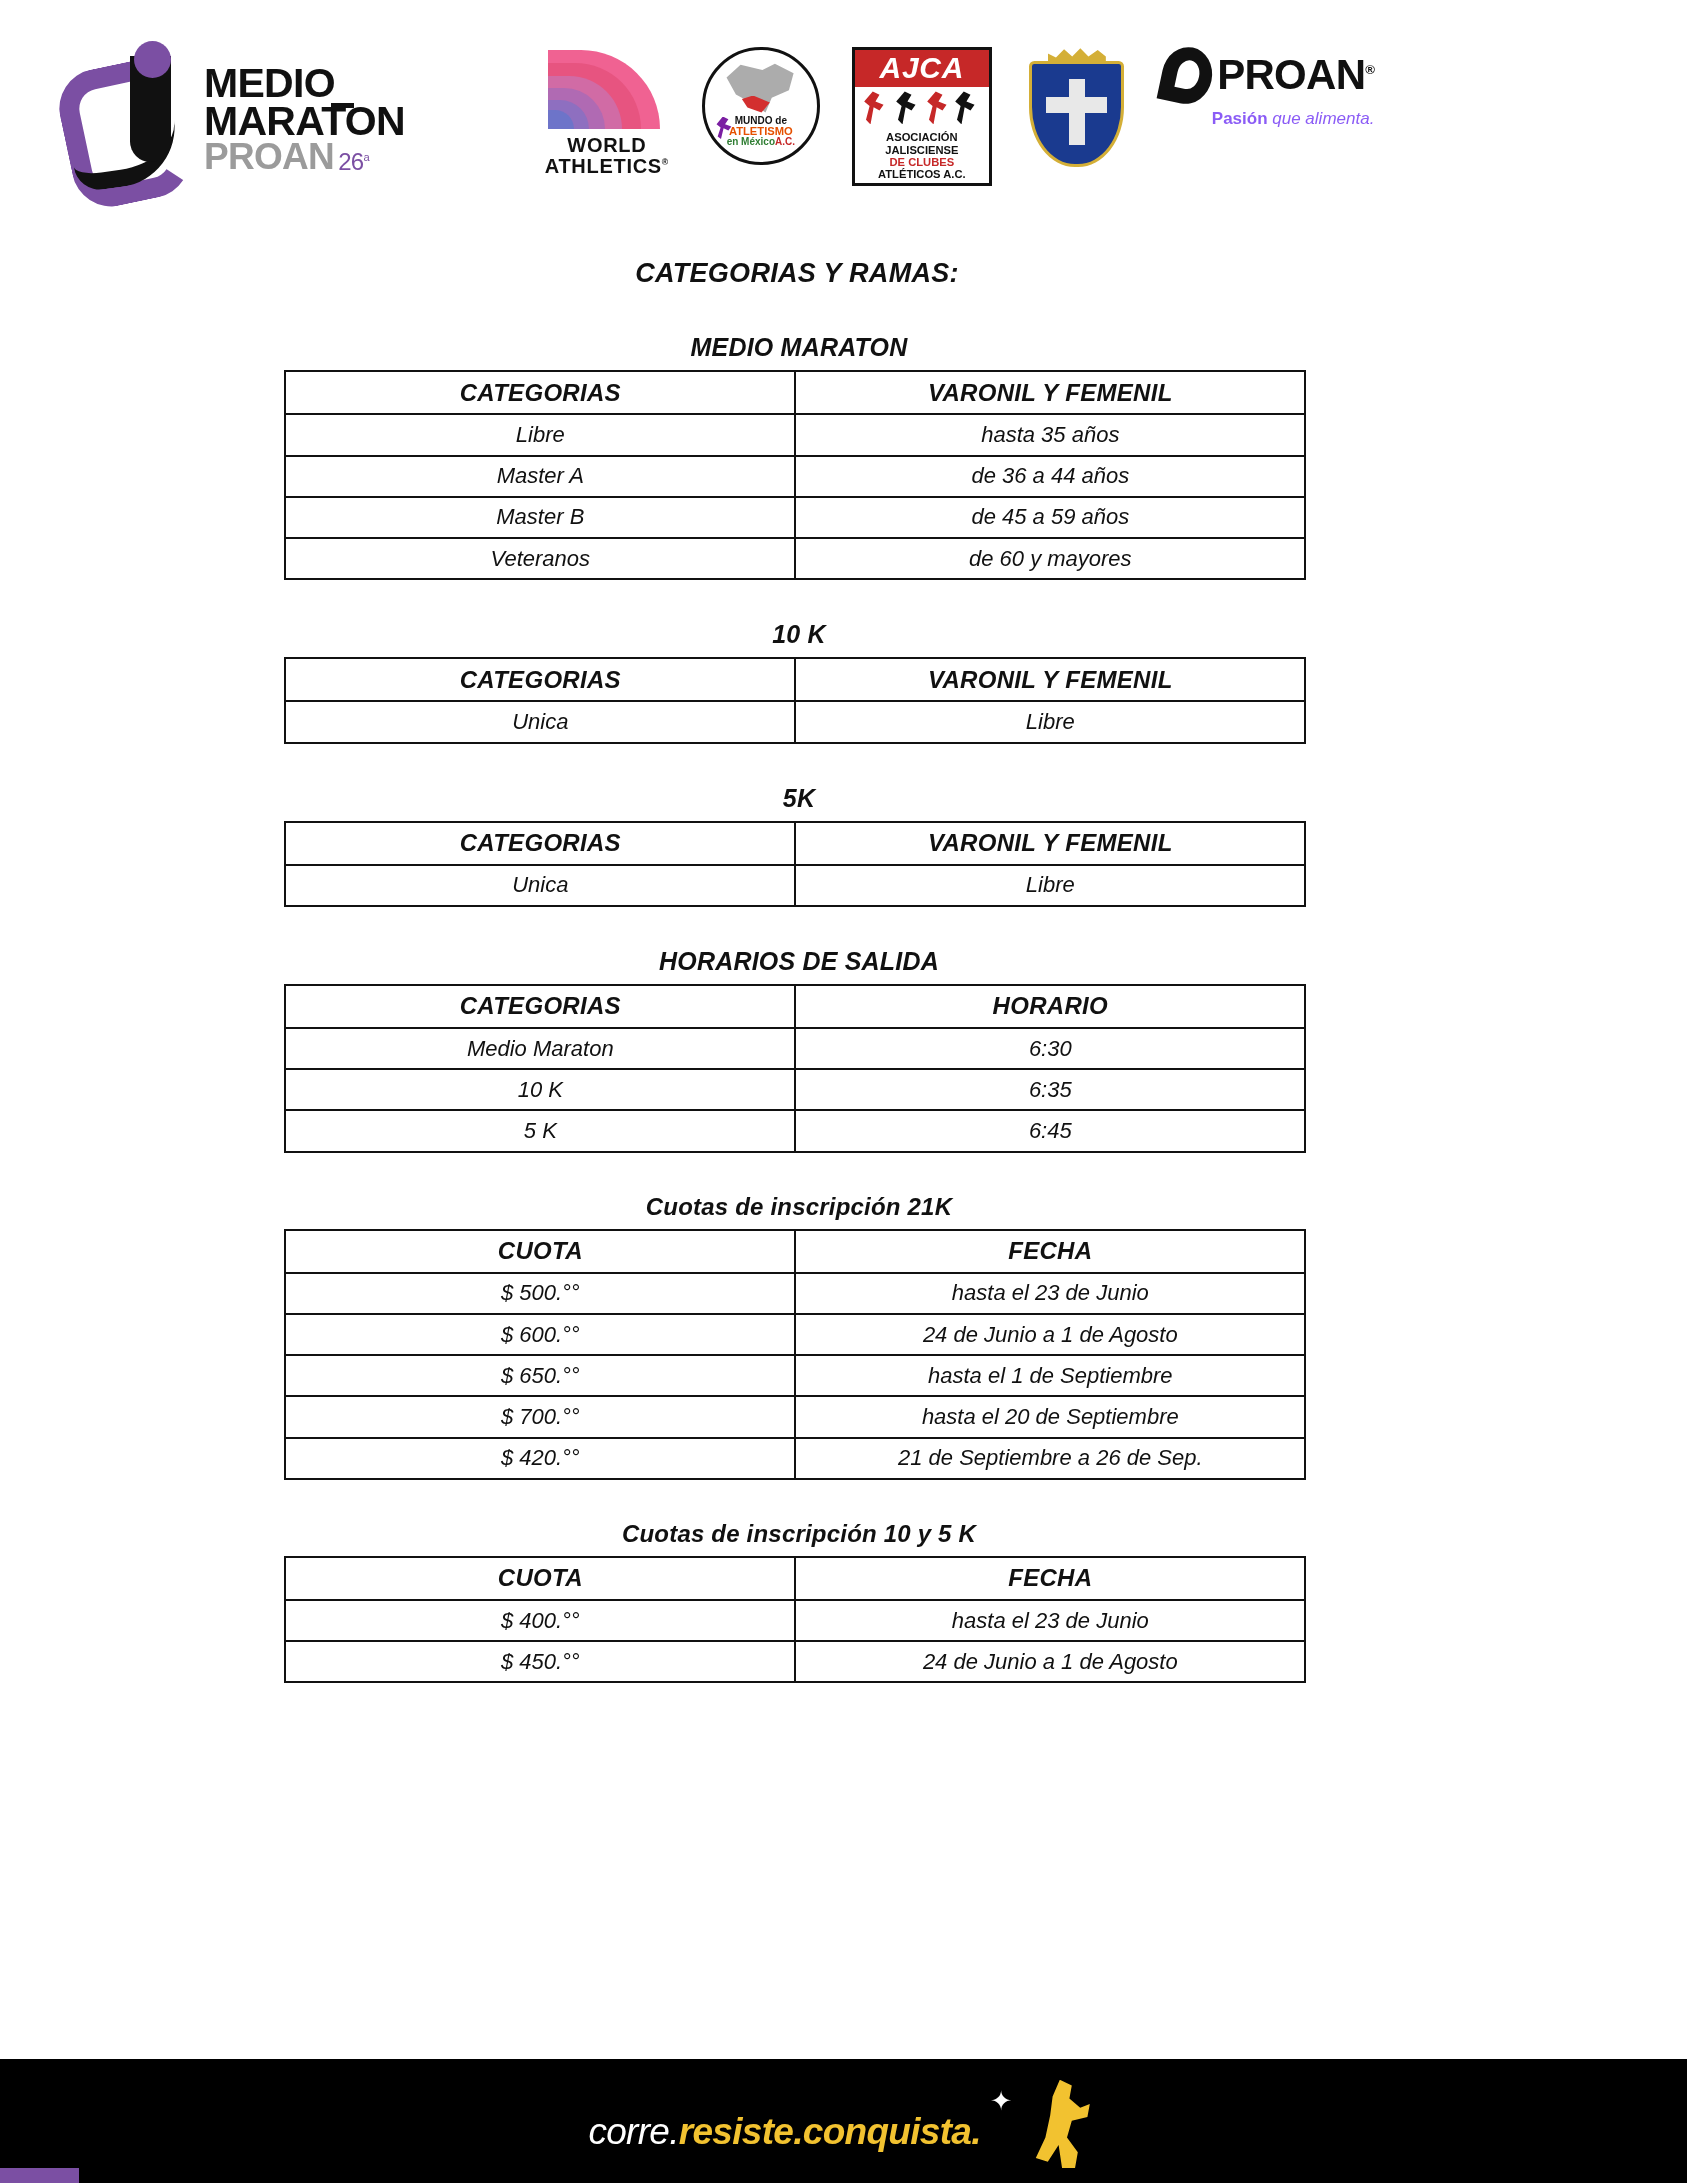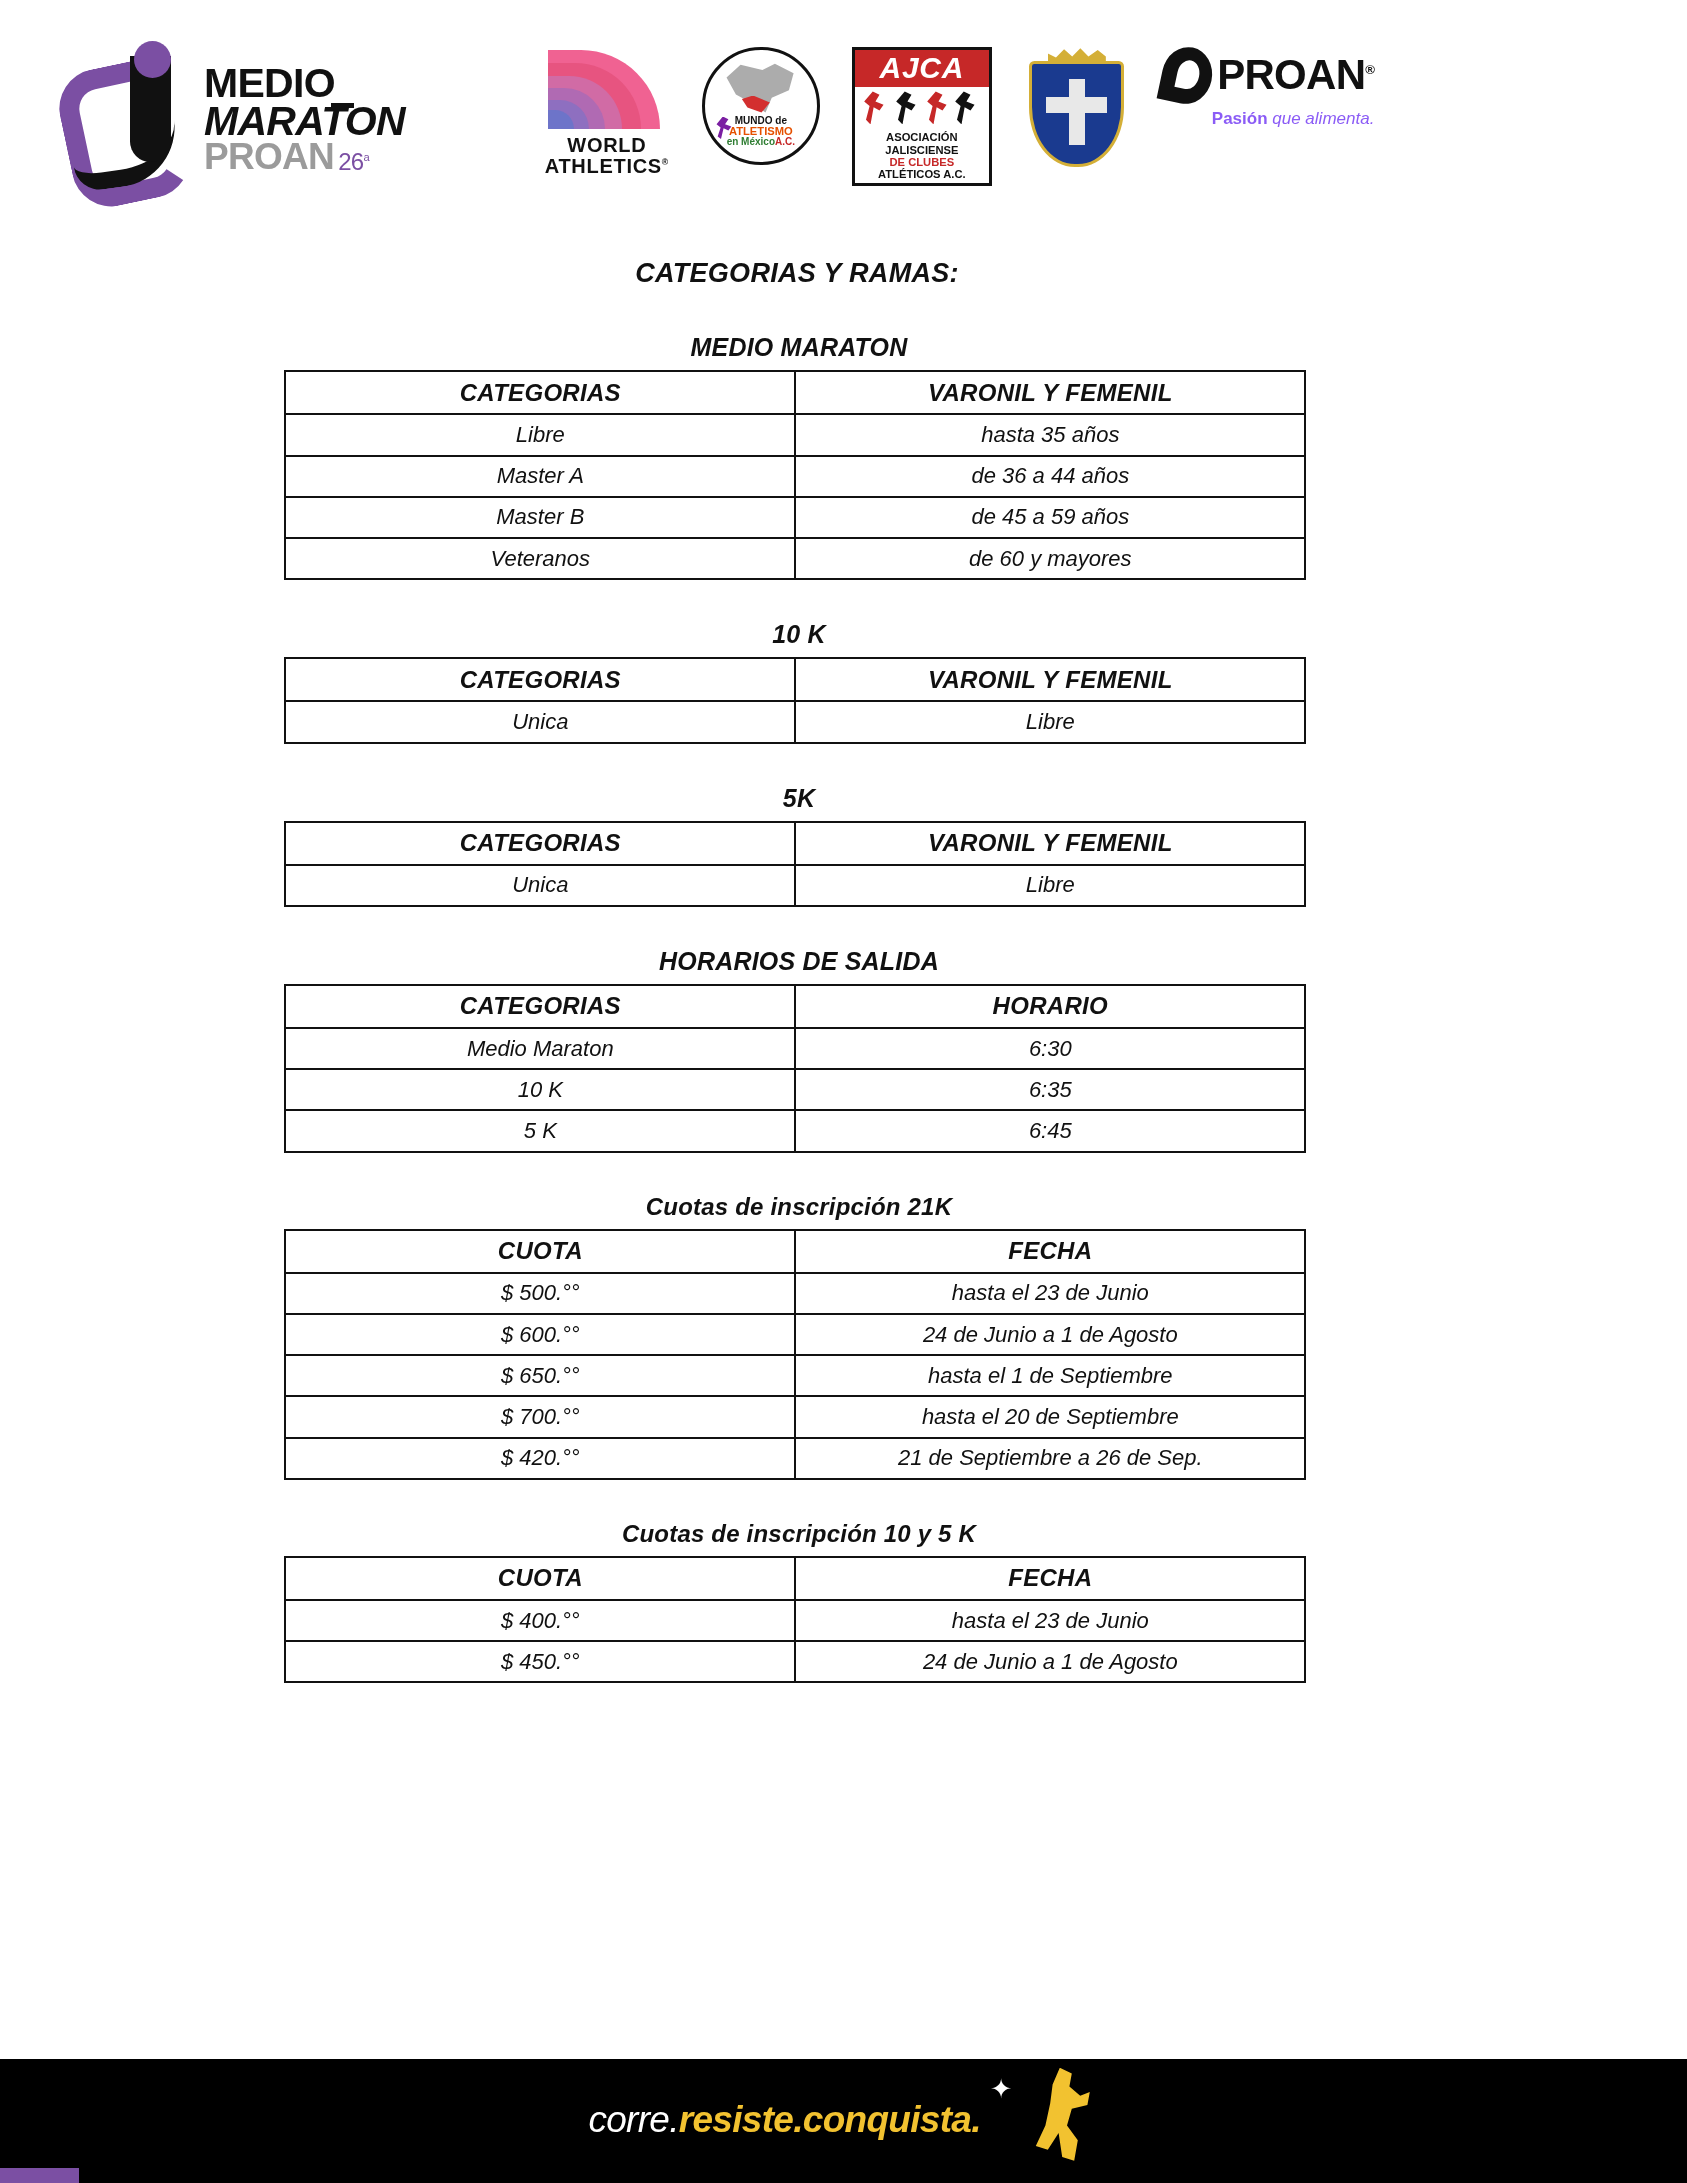--- a/index.html
+++ b/index.html
@@ -81,21 +81,20 @@
     letter-spacing: -0.7px;
     color: #111;
     font-family: "Liberation Sans", sans-serif;
   }
   .logo-sj-text .l2 {
     font-size: 41px;
     font-weight: bold;
     letter-spacing: -0.7px;
     color: #111;
     position: relative;
-    font-style: italic;
   }
   .logo-sj-text .l2 .macron {
     position: absolute;
     left: 127px;
     top: 1.3px;
     width: 22.5px;
     height: 4.6px;
     background: #111;
   }
   .logo-sj-text .l3 {
@@ -366,21 +365,21 @@
 
   
   .footer {
     position: absolute;
     left: 0; right: 0; bottom: 0;
     height: 124px;
     background: #000;
   }
   .footer .slogan-wrap {
     position: absolute;
-    left: 0; right: 0; top: 18px;
+    left: 0; right: 0; top: 30px;
     display: flex;
     justify-content: center;
     align-items: center;
     gap: 9.3px;
   }
   .footer .slogan {
     font-size: 37px;
     color: #fff;
     font-style: italic;
     letter-spacing: -0.7px;

